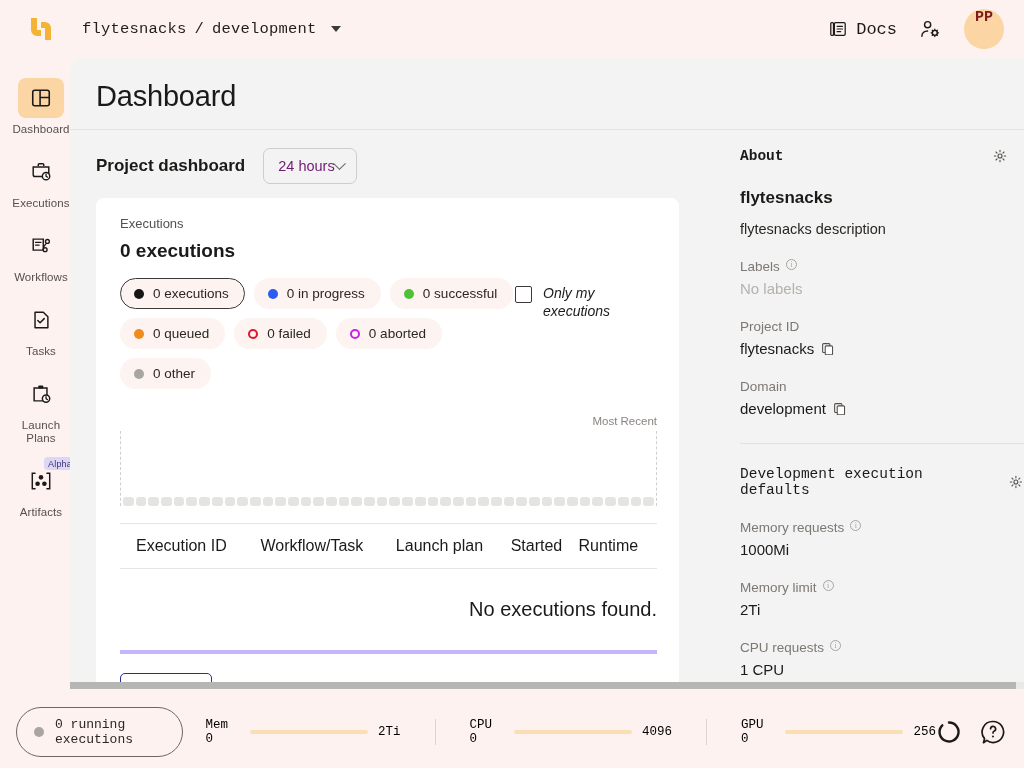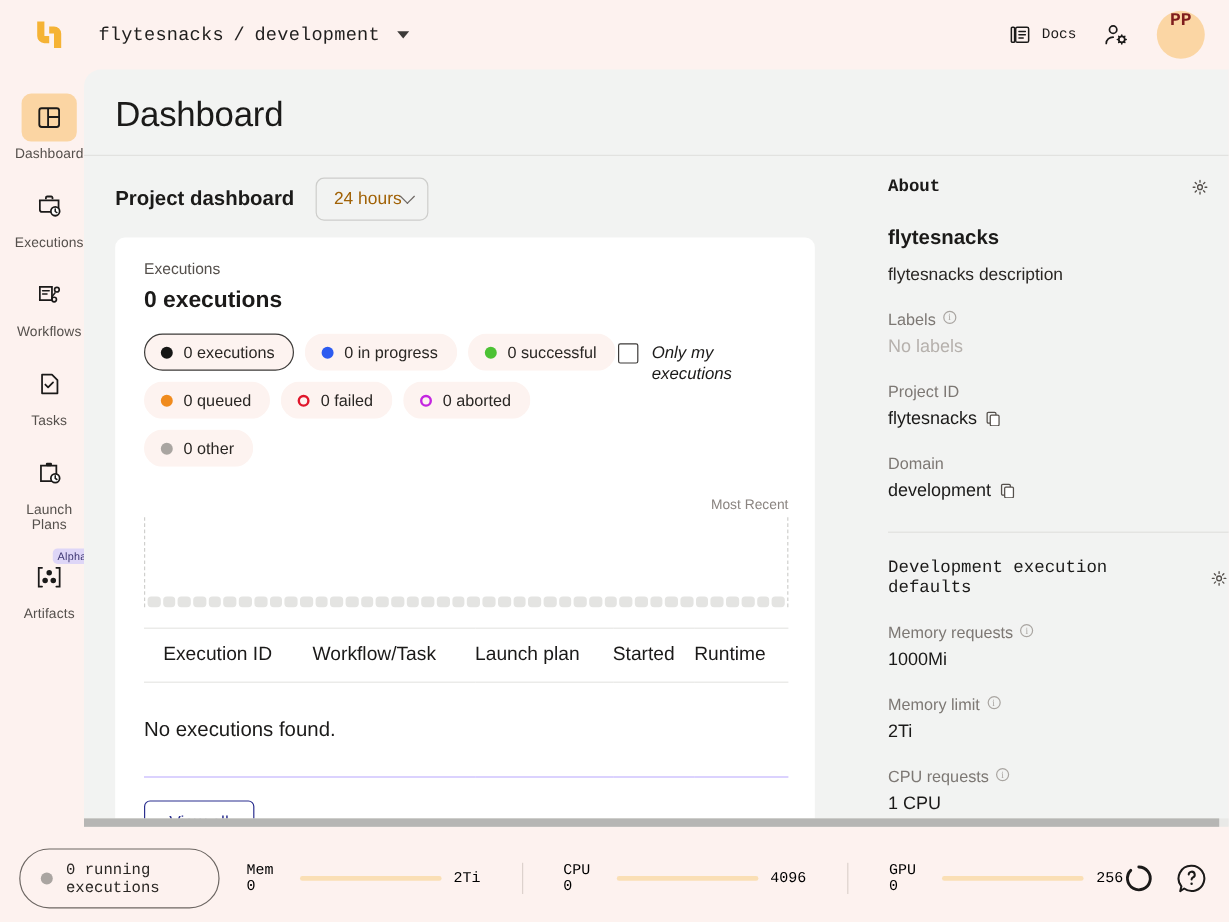--- a/index.html
+++ b/index.html
@@ -24,21 +24,21 @@
     font-size: 15.5px; color: #201f1e; letter-spacing: .2px;
   }
   .bc-sep { color: #201f1e; }
   .bc-caret { width: 0; height: 0; margin-left: 6px;
     border-left: 5px solid transparent; border-right: 5px solid transparent;
     border-top: 6px solid #3c3a38; }
   .topbar-right {
     margin-left: auto; display: flex; align-items: center; gap: 22px; padding-right: 20px;
   }
   .docs-link { display: flex; align-items: center; gap: 9px;
-    font-family: "Liberation Mono", monospace; font-size: 12px; color: #1b1a19; }
+    font-family: "Liberation Mono", monospace; font-size: 17px; color: #1b1a19; }
   .avatar {
     width: 40px; height: 40px; border-radius: 50%; background: #fbd6a4;
     display: flex; align-items: flex-start; justify-content: center;
     font-family: "Liberation Mono", monospace; font-size: 15px; color: #7f1d1d; font-weight: 700;
   }
 
   
   .rail {
     position: absolute; top: 58px; left: 0; width: 82px; height: 710px;
     background: #fdf2ef; padding-top: 20px;
@@ -74,21 +74,21 @@
   .title-rule { height: 1px; background: #e2e2e0; margin: 0; }
 
   .body-row { display: flex; }
   .main-col { width: 636px; padding: 0 0 0 26px; }
   .dash-head { display: flex; align-items: center; gap: 18px; padding: 18px 0 14px 0; }
   .dash-head h2 { font-size: 17px; font-weight: 700; color: #1b1a19; }
   .range-select {
     display: flex; align-items: center; 
     border: 1px solid #cdcdcb; border-radius: 7px;
     background: #f2f3f2; padding: 9px 12px 9px 14px;
-    font-size: 14.5px; color: #a16207;
+    font-size: 14.5px; color: #701a75;
   }
   .chev { width: 9px; height: 9px; border-right: 1.8px solid #6d6763; border-bottom: 1.8px solid #6d6763;
     transform: rotate(45deg) translate(-2px,-2px); }
 
   .card {
     background: #ffffff; border-radius: 8px; width: 583px;
     padding: 18px 22px 22px 24px;
   }
   .card-eyebrow { font-size: 13px; color: #55504c; }
   .card-count { font-size: 19px; font-weight: 700; color: #1b1a19; margin-top: 9px; }
@@ -115,21 +115,21 @@
   }
   .baseline { position: absolute; left: 2px; right: 2px; bottom: 0; display: flex; gap: 2px; }
   .baseline i { flex: 1; height: 9px; background: #e4e4e2; border-radius: 3px; }
 
   table { width: 100%; border-collapse: collapse; margin-top: 17px; }
   thead th {
     font-size: 16px; font-weight: 400; color: #1b1a19; text-align: left;
     padding: 13px 0 13px 0; border-top: 1px solid #e6e6e4; border-bottom: 1px solid #e6e6e4;
   }
   thead th:nth-child(1){ padding-left: 16px; }
-  .empty-row td { text-align: left; font-size: 17px; color: #1b1a19; padding: 29px 0; border-bottom: 1px solid #c4b5fd; }
+  .empty-row td { text-align: right; font-size: 20px; color: #1b1a19; padding: 29px 0; border-bottom: 4px solid #c4b5fd; }
   .view-all {
     margin-top: 19px; background: #fff; color: #2b2f8f;
     border: 1px solid #2b2f8f; border-radius: 5px;
     padding: 10px 20px; font-size: 14.5px; font-family: inherit; cursor: pointer;
   }
 
   
   .about-col { width: 318px; padding: 18px 0 0 34px; }
   .about-head, .defaults-head {
     display: flex; align-items: center; gap: 10px;

